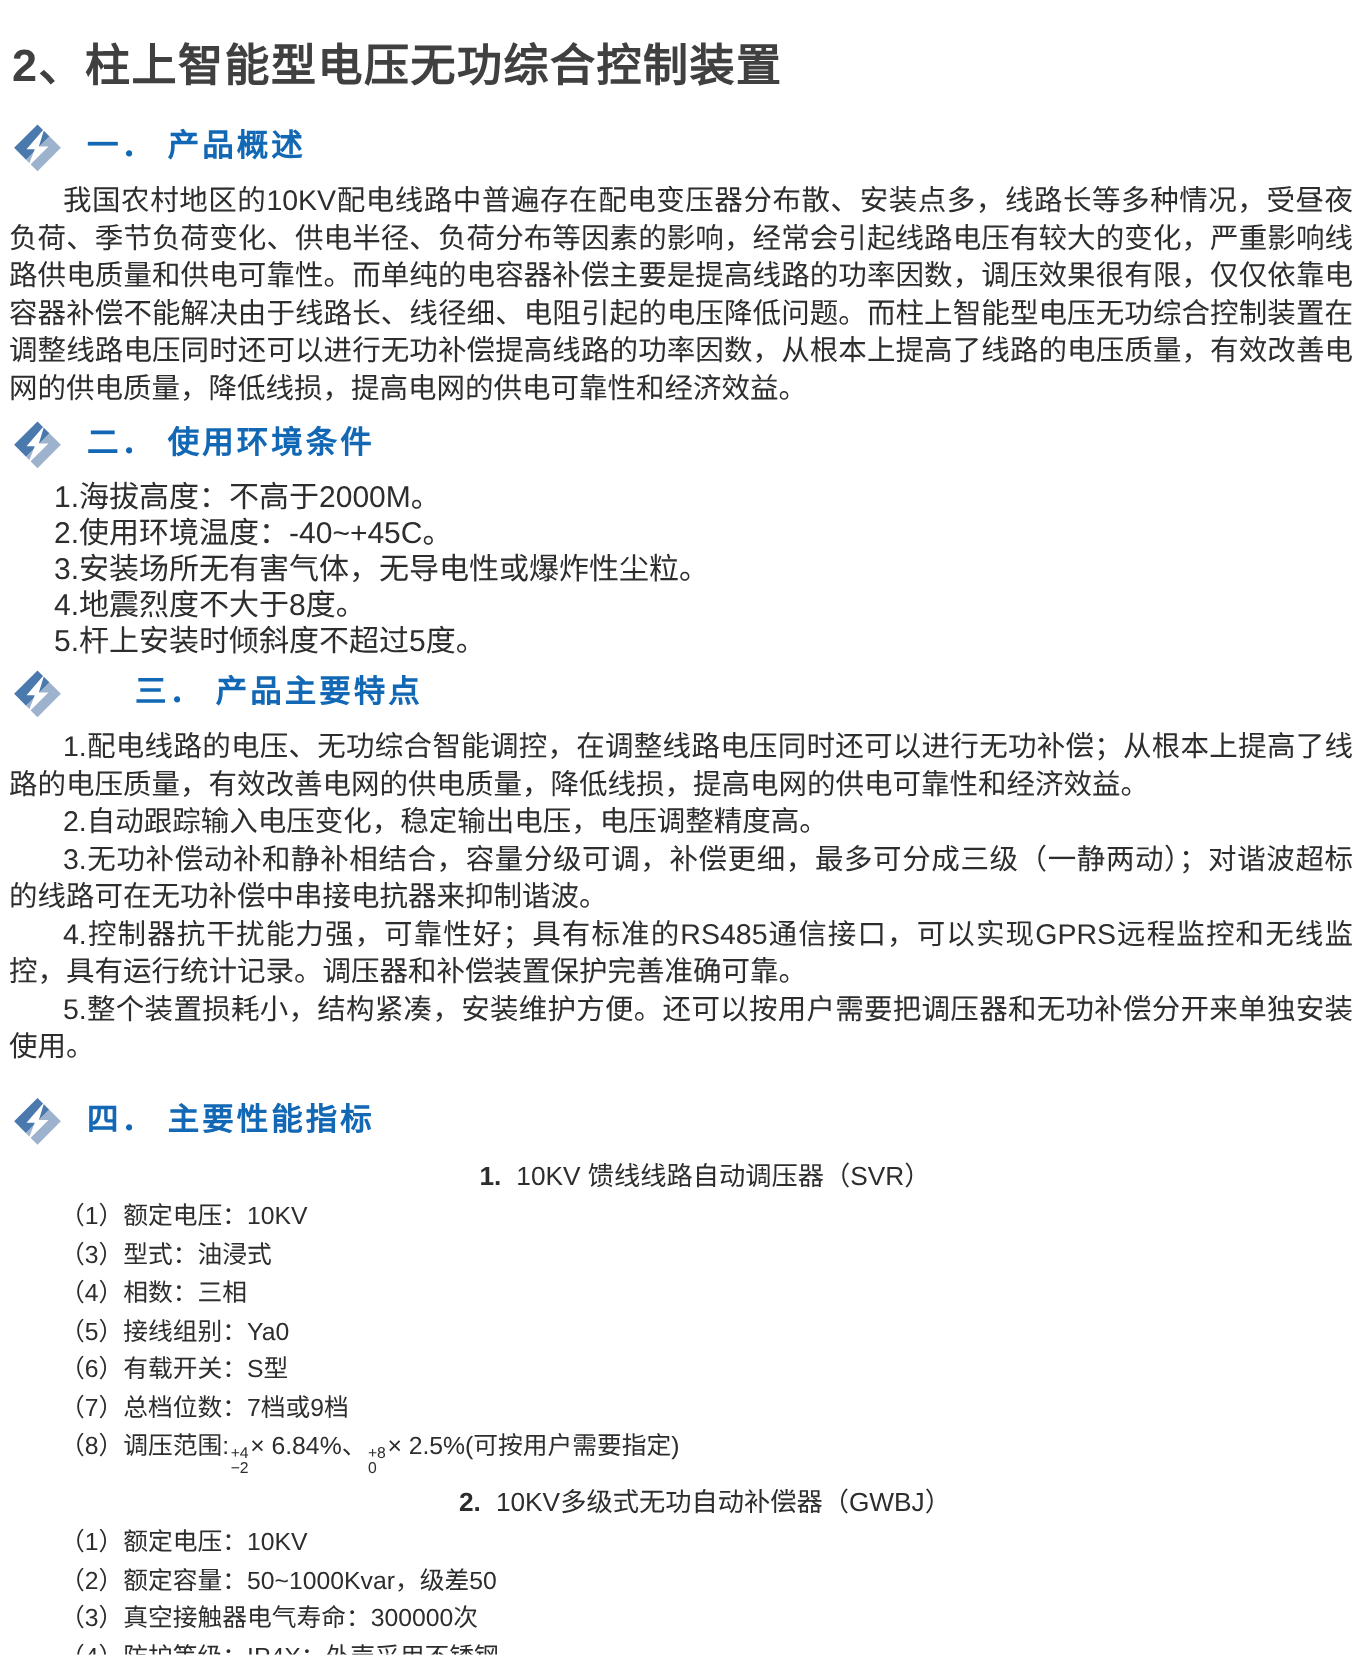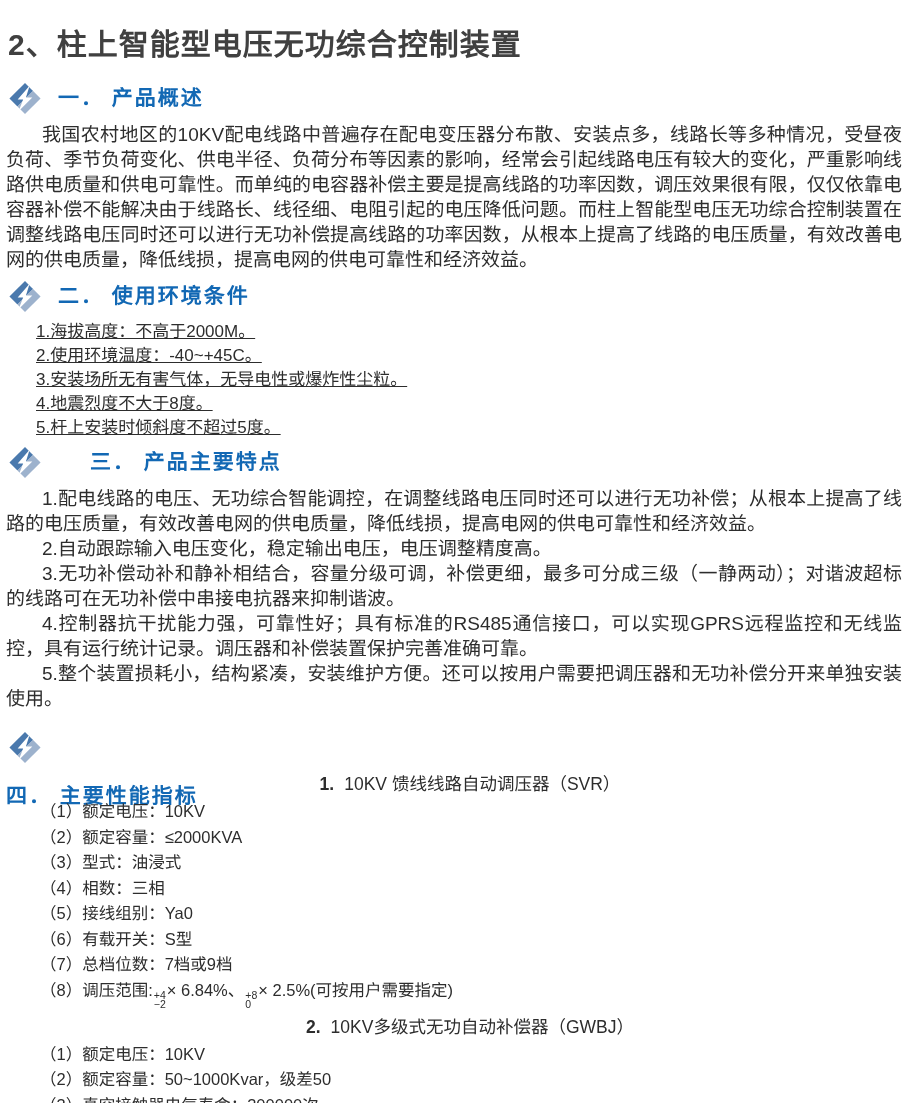--- a/index.html
+++ b/index.html
@@ -15,32 +15,32 @@
     font-size: 30px; line-height: 38px; font-weight: bold;
     color: #404040; letter-spacing: 1px;
     margin: 0 0 18px 2px;
   }
   .sec-head {
     display: flex; align-items: flex-start; gap: 16px;
     margin: 0 0 4px 0; height: 36px;
   }
   .sec-head.mt8  { margin-top: 8px; }
   .sec-head.mt6  { margin-top: 6px; gap: 48px; }
-  .sec-head.mt20 { margin-top: 20px; flex-direction: column; }
+  .sec-head.mt20 { margin-top: 20px; }
   .sec-head h2 {
     font-size: 21px; font-weight: bold; color: #1268b4;
     letter-spacing: 2px; margin: 0; line-height: 32px;
   }
   .bolt { width: 34px; height: 33px; flex: 0 0 auto; margin-left: 2px; }
   .para {
     font-size: 19px; line-height: 25px; text-align: justify;
     margin: 0; text-indent: 36px;
   }
   .env-list { list-style: none; margin: 2px 0 0 0; padding: 0 0 0 30px; }
-  .env-list li { font-size: 17px; line-height: 24px; text-decoration: underline; }
+  .env-list li { font-size: 20px; line-height: 24px; }
   .features { margin-top: 2px; }
   .features .para { margin-bottom: 0; }
   .sub-title {
     font-size: 17.5px; line-height: 26px;
     margin: 4px 0 2px 32px; font-weight: normal; text-align: center;
   }
   .sub-title .sub-num { font-weight: bold; margin-right: 10px; }
   .specs { list-style: none; margin: 0; padding: 0 0 0 34px; }
   .specs li { font-size: 16.5px; line-height: 25.5px; }
   .frac {
@@ -116,21 +116,20 @@
       <polygon points="23,4 10,19 16,19 11,32 26,17 19,17" fill="#ffffff"></polygon>
     </svg>
     <h2>四． 主要性能指标</h2>
   </div>
 
   <p class="sub-title">
     <span class="sub-num">1.</span><span>10KV 馈线线路自动调压器（SVR）</span>
   </p>
   <ul class="specs">
     <li>（1）额定电压：10KV</li>
-    <li>（2）额定容量：≤2000KVA</li>
     <li>（3）型式：油浸式</li>
     <li>（4）相数：三相</li>
     <li>（5）接线组别：Ya0</li>
     <li>（6）有载开关：S型</li>
     <li>（7）总档位数：7档或9档</li>
     <li>
       <span>（8）调压范围:</span><span class="frac">
           <span>+4</span>
           <span>−2</span>
         </span><span>× 6.84%、</span><span class="frac">

